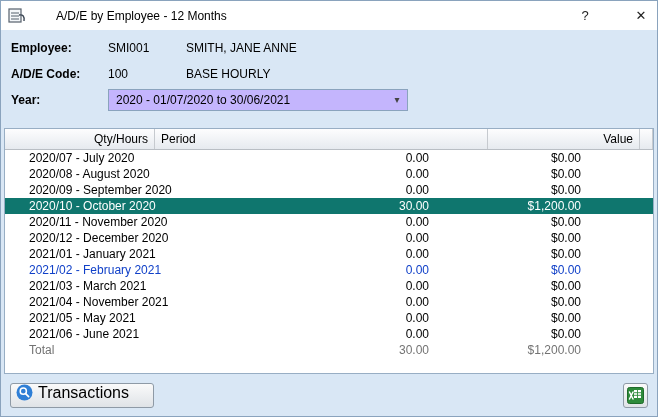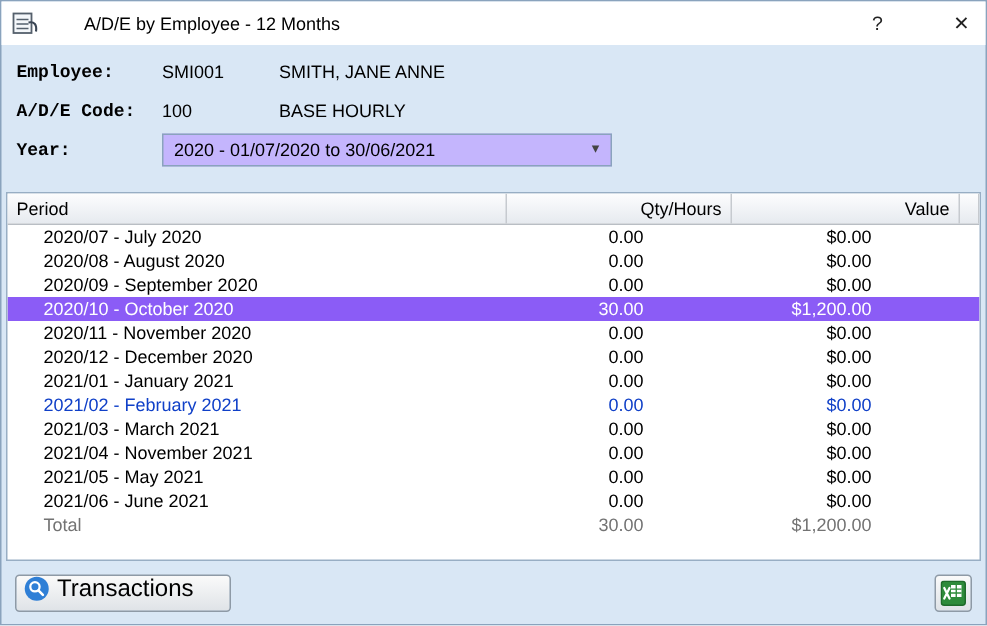--- a/index.html
+++ b/index.html
@@ -26,21 +26,21 @@
   .title-icon { width: 18px; height: 17px; margin-right: 6px; flex: 0 0 auto; }
   .title-text { flex: 1; font-size: 12px; }
   .tb-btn {
     width: 32px; height: 29px; flex: 0 0 auto;
     display: flex; align-items: center; justify-content: center;
     font-size: 13px; color: #222; cursor: default;
   }
   
   .header { padding: 8px 10px 4px; flex: 0 0 auto; }
   .hrow { display: flex; align-items: center; margin-bottom: 6px; height: 20px; }
-  .hlabel { width: 97px; font-weight: bold; font-family: Liberation Mono, monospace; }
+  .hlabel { width: 97px; font-weight: bold; }
   .hcode  { width: 78px; }
   .combo {
     width: 300px; height: 22px;
     background: #c4b5fd; border: 1px solid #8aa3bd;
     display: flex; align-items: center;
     padding: 0 3px 0 7px;
   }
   .combo-text { flex: 1; white-space: nowrap; overflow: hidden; }
   .combo-arrow { width: 14px; text-align: center; color: #444; font-size: 10px; line-height: 1; }
   
@@ -56,21 +56,21 @@
   }
   .ghead .cell { border-right: 1px solid #c6cacf; padding: 2px 6px; height: 20px; line-height: 16px; }
   .cell { overflow: hidden; white-space: nowrap; }
   .c0 { flex: 1; text-align: left; }
   .c1 { width: 150px; text-align: right; }
   .c2 { width: 152px; text-align: right; }
   .csp { width: 13px; }
   .grid-rows { flex: 0 0 auto; }
   .trow { display: flex; height: 16px; line-height: 16px; }
   .trow .cell { padding: 0 24px; }
-  .trow.selected { background: #8b5cf6; color: #fff; }
+  .trow.selected { background: #0f766e; color: #fff; }
   .trow.highlight { color: #1040c8; }
   .trow.total { color: #737373; }
   .gfill { flex: 1; }
   
   .footer {
     height: 42px; flex: 0 0 auto;
     display: flex; align-items: center; justify-content: space-between;
     padding: 0 9px;
   }
   .btn {
@@ -122,22 +122,22 @@
       <span class="hlabel">Year:</span>
       <div class="combo">
         <span class="combo-text">2020 - 01/07/2020 to 30/06/2021</span>
         <span class="combo-arrow">▾</span>
       </div>
     </div>
   </div>
 
   <div class="grid">
     <div class="ghead">
+      <div class="cell c1">Qty/Hours</div>
       <div class="cell c0">Period</div>
-      <div class="cell c1">Qty/Hours</div>
       <div class="cell c2">Value</div>
       <div class="cell csp"></div>
     </div>
     <div class="grid-rows">
         <div class="trow">
           <div class="cell c0">2020/07 - July 2020</div>
           <div class="cell c1">0.00</div>
           <div class="cell c2">$0.00</div>
           <div class="cell csp"></div>
         </div>

